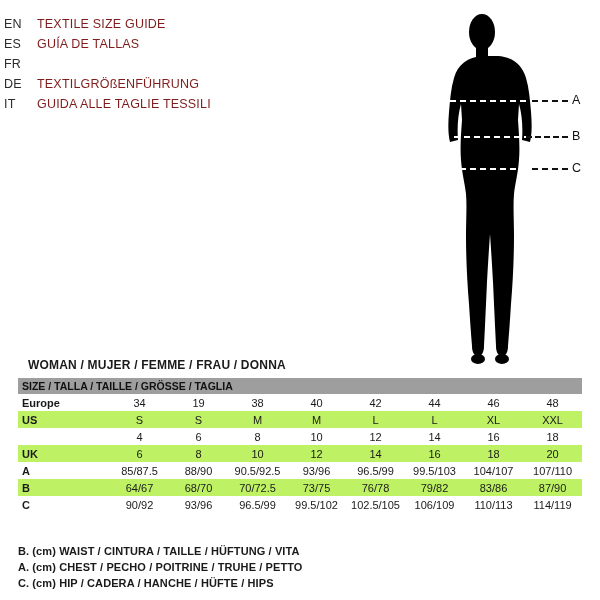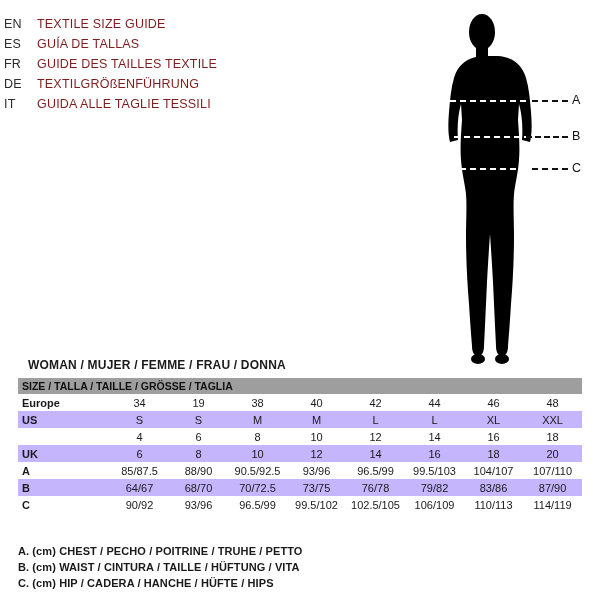--- a/index.html
+++ b/index.html
@@ -109,21 +109,21 @@
     text-align: left;
     font-weight: bold;
     height: 16px;
   }
   table.size-table td.label {
     text-align: left;
     padding-left: 4px;
     font-weight: bold;
   }
   tr.alt td {
-    background: #c4b5fd;
+    background: #bef264;
   }
   tr.plain td {
     background: #ffffff;
   }
 
   
   .legend {
     position: absolute;
     left: 18px;
     top: 543px;
@@ -147,21 +147,20 @@
     <div class="lang-row">
       <span class="lang-code">EN</span>
       <span class="lang-text">TEXTILE SIZE GUIDE</span>
     </div>
     <div class="lang-row">
       <span class="lang-code">ES</span>
       <span class="lang-text">GUÍA DE TALLAS</span>
     </div>
     <div class="lang-row">
       <span class="lang-code">FR</span>
-      <span class="lang-text">GUIDE DES TAILLES TEXTILE</span>
     </div>
     <div class="lang-row">
       <span class="lang-code">DE</span>
       <span class="lang-text">TEXTILGRÖßENFÜHRUNG</span>
     </div>
     <div class="lang-row">
       <span class="lang-code">IT</span>
       <span class="lang-text">GUIDA ALLE TAGLIE TESSILI</span>
     </div>
   </div>
@@ -318,18 +317,18 @@
           <td>102.5/105</td>
           <td>106/109</td>
           <td>110/113</td>
           <td>114/119</td>
         </tr>
       </tbody>
     </table>
   </div>
 
   <div class="legend">
+    <div class="legend-row">B. (cm) WAIST / CINTURA / TAILLE / HÜFTUNG / VITA</div>
     <div class="legend-row">A. (cm) CHEST / PECHO / POITRINE / TRUHE / PETTO</div>
-    <div class="legend-row">B. (cm) WAIST / CINTURA / TAILLE / HÜFTUNG / VITA</div>
     <div class="legend-row">C. (cm) HIP / CADERA / HANCHE / HÜFTE / HIPS</div>
   </div>
 
 </div>
 
 </body></html>

